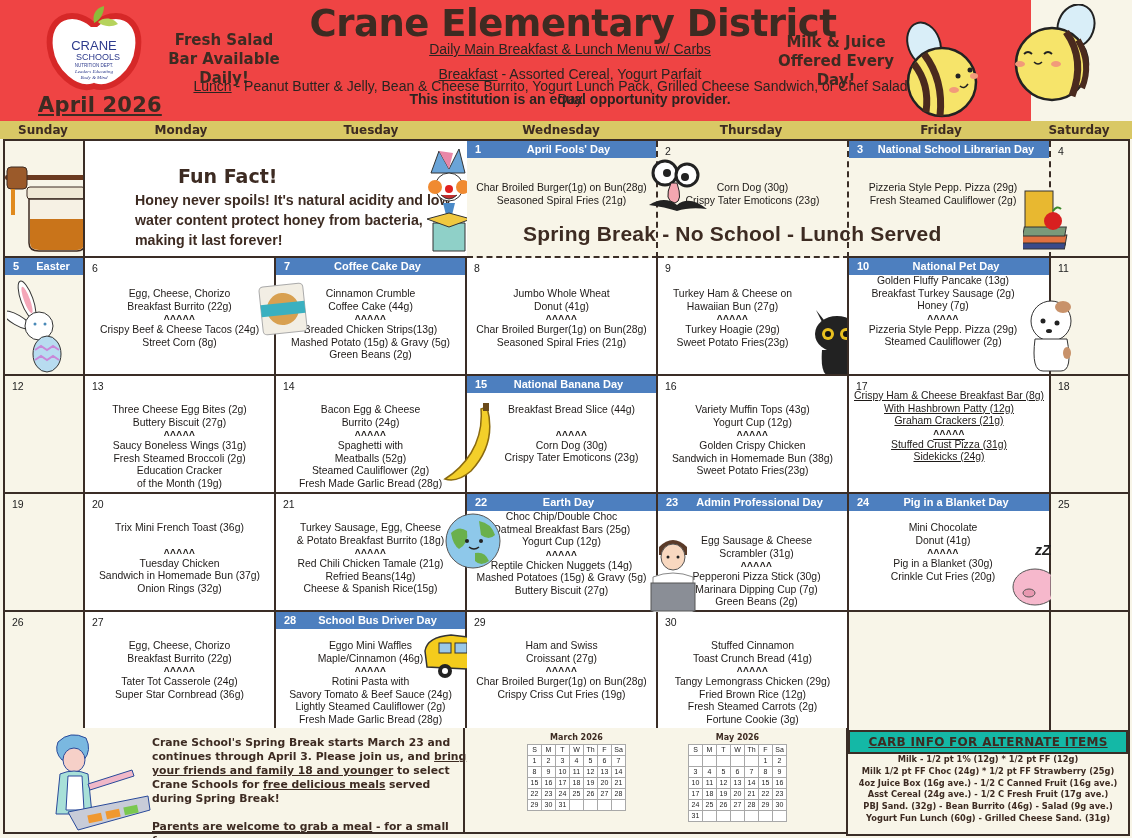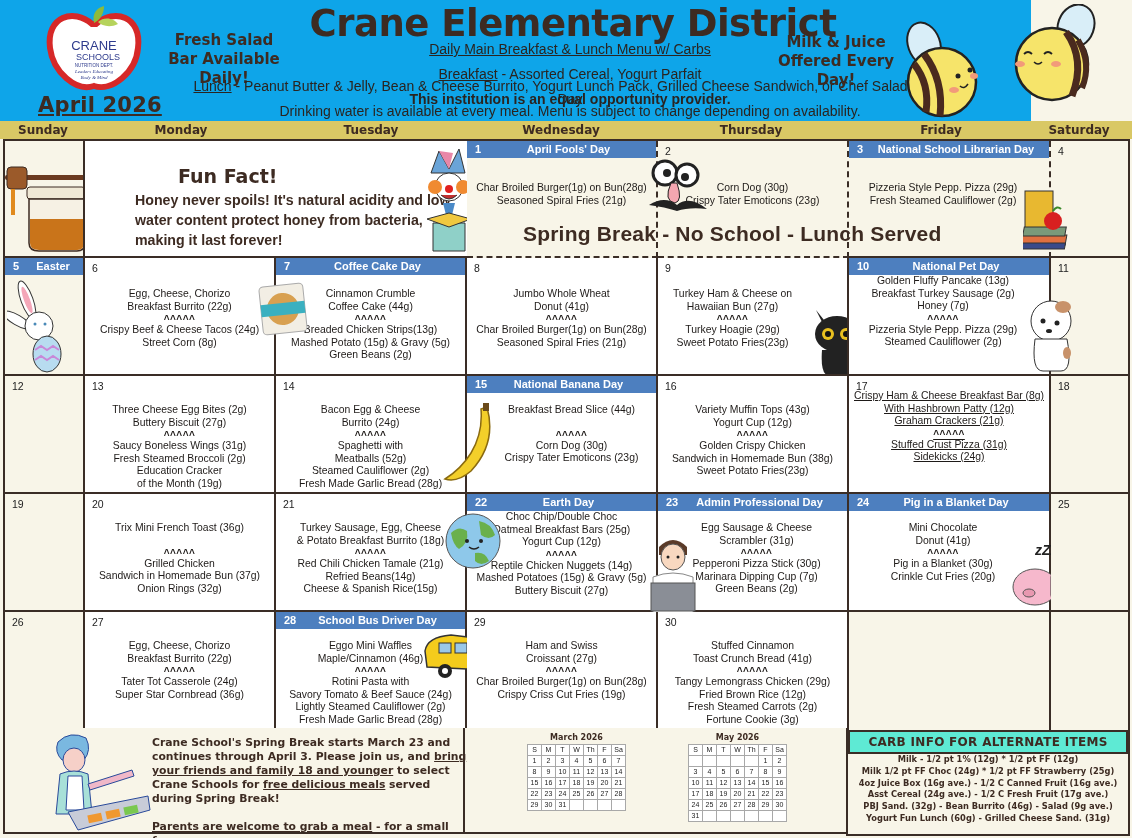--- a/index.html
+++ b/index.html
@@ -1,20 +1,20 @@
 <!DOCTYPE html>
 <html><head>
 <meta charset="utf-8">
 <style>
   * { box-sizing: border-box; margin: 0; padding: 0; }
   html, body { width: 1132px; height: 838px; overflow: hidden; background: #f8f5e8; }
   body { font-family: "Liberation Sans", sans-serif; color: #1e1a18; position: relative; }
 
   
-  .header { position: absolute; left: 0; top: 0; width: 1031px; height: 121px; background: #0ea5e9; }
+  .header { position: absolute; left: 0; top: 0; width: 1031px; height: 121px; background: #ef4444; }
   .logo { position: absolute; left: 44px; top: 6px; width: 100px; height: 88px; }
   .month-title { position: absolute; left: 38px; top: 93px; font: bold 21px "DejaVu Sans", sans-serif; color: #3d2b22; text-decoration: underline; letter-spacing: 0.2px; }
   .side-note { position: absolute; font: bold 15px "DejaVu Sans", sans-serif; color: #3d2b22; text-align: center; line-height: 19px; }
   .side-note.left { left: 165px; top: 31px; width: 118px; }
   .side-note.right { left: 775px; top: 33px; width: 122px; text-align: center; }
   .main-title { position: absolute; left: 0; width: 1132px; top: 2px; text-align: center; font: bold 37px "DejaVu Sans", sans-serif; color: #3d2b22; letter-spacing: -0.5px; padding-left: 14px; }
   .subline { position: absolute; left: 240px; width: 660px; text-align: center; font-size: 14px; color: #2a2420; line-height: 12.5px; }
   .subline.s1 { top: 43px; text-decoration: underline; }
   .subline.s2 { top: 56px; font-style: italic; }
   .subline.s3 { top: 68px; }
@@ -52,21 +52,21 @@
   .ff-title { position: absolute; left: 49px; top: 24px; font: bold 19px "DejaVu Sans", sans-serif; color: #3d2b22; margin-left: 44px; }
   .ff-body { position: absolute; left: 50px; top: 49px; width: 330px; font: bold 14.2px "Liberation Sans", sans-serif; color: #3d2b22; line-height: 20px; }
 
   
   .footer-text { position: absolute; left: 152px; top: 736px; width: 318px; font: bold 10.8px "DejaVu Sans", sans-serif; color: #3d2b22; line-height: 14px; }
   .mini-cal { position: absolute; }
   .mini-cal .mc-title { text-align: center; font: bold 8px "DejaVu Sans", sans-serif; color: #3d2b22; margin-bottom: 2px; }
   .mini-cal table { border-collapse: separate; border-spacing: 1px; background: #a8a8a8; }
   .mini-cal td { width: 13px; height: 10px; background: #fff; font-size: 7px; text-align: center; line-height: 10px; color: #222; }
   .carb-box { position: absolute; left: 848px; top: 730px; width: 280px; height: 104px; }
-  .carb-head { height: 24px; background: #5eead4; border: 2px solid #3a2d26; font: bold 12px "DejaVu Sans", sans-serif; color: #3d2b22; text-align: center; line-height: 20px; letter-spacing: 0.3px; }
+  .carb-head { height: 24px; background: #14b8a6; border: 2px solid #3a2d26; font: bold 12px "DejaVu Sans", sans-serif; color: #3d2b22; text-align: center; line-height: 20px; letter-spacing: 0.3px; text-decoration: underline; }
   .carb-lines { text-align: center; font: bold 8.3px "DejaVu Sans", sans-serif; color: #3d2b22; line-height: 11.8px; padding-top: 0; }
 
   svg { display: block; }
 </style>
 </head>
 <body>
 
 <div class="header">
   <div class="logo">
     <svg width="100" height="88" viewBox="0 0 100 88">
@@ -80,21 +80,20 @@
       <text x="50" y="73" text-anchor="middle" font-family="Liberation Serif, serif" font-style="italic" font-size="5" fill="#2d3a8c">Body &amp; Mind</text>
     </svg>
   </div>
   <div class="month-title">April 2026</div>
   <div class="side-note left">Fresh Salad Bar Available Daily!</div>
   <div class="main-title">Crane Elementary District</div>
   <div class="subline s1">Daily Main Breakfast &amp; Lunch Menu w/ Carbs</div>
   <div class="subline s3"><span class="u">Breakfast</span><span> - Assorted Cereal, Yogurt Parfait</span></div>
   <div class="subline s4" style="left:180px;width:780px;"><span class="u">Lunch</span><span> - Peanut Butter &amp; Jelly, Bean &amp; Cheese Burrito, Yogurt Lunch Pack, Grilled Cheese Sandwich, or Chef Salad of the Day</span></div>
   <div class="subline s5">This institution is an equal opportunity provider.</div>
-  <div class="subline s6">Drinking water is available at every meal. Menu is subject to change depending on availability.</div>
   <div class="side-note right">Milk &amp; Juice Offered Every Day!</div>
 
   <div class="bee" style="left:900px;top:14px;">
     <svg width="80" height="106" viewBox="0 0 80 106">
       <ellipse cx="24" cy="30" rx="16" ry="22" fill="#d9eef8" stroke="#222" stroke-width="2" transform="rotate(-20 24 30)"></ellipse>
       <ellipse cx="42" cy="68" rx="34" ry="34" fill="#f6e46a" stroke="#222" stroke-width="2.5"></ellipse>
       <path d="M14 50 Q30 70 26 98" stroke="#4a2a1e" stroke-width="7" fill="none"></path>
       <path d="M24 40 Q44 66 40 102" stroke="#4a2a1e" stroke-width="7" fill="none"></path>
       <circle cx="58" cy="62" r="2.5" fill="#222"></circle>
         <circle cx="70" cy="56" r="2.5" fill="#222"></circle>
@@ -384,21 +383,21 @@
 
   <div class="cell weekend" style="left:0;top:353px;width:80px;height:118px;">
     <div class="daynum">19</div>
   </div>
   <div class="cell" style="left:80px;top:353px;width:191px;height:118px;">
     <div class="daynum">20</div>
     <div class="menu" style="top:28px;">
       <div>Trix Mini French Toast (36g)</div>
       <div style="height:12px"></div>
       <span class="sep">^^^^^</span>
-      <div>Grilled Chicken</div>
+      <div>Tuesday Chicken</div>
       <div>Sandwich in Homemade Bun (37g)</div>
       <div>Onion Rings (32g)</div>
     </div>
   </div>
   <div class="cell" style="left:271px;top:353px;width:191px;height:118px;">
     <div class="daynum">21</div>
     <div class="menu" style="top:28px;">
       <div>Turkey Sausage, Egg, Cheese</div>
       <div>&amp; Potato Breakfast Burrito (18g)</div>
       <span class="sep">^^^^^</span>
@@ -429,21 +428,21 @@
     <path d="M30 40 Q40 38 44 48 Q36 54 30 48Z" fill="#6ab04c"></path>
     <circle cx="22" cy="28" r="2" fill="#222"></circle>
       <circle cx="36" cy="28" r="2" fill="#222"></circle>
     <path d="M24 34 Q29 38 34 34" stroke="#222" stroke-width="1.5" fill="none"></path>
   </svg>
   <div class="cell" style="left:653px;top:353px;width:191px;height:118px;">
     <div class="banner">
         <span class="bn">23</span>
         <span class="bt">Admin Professional Day</span>
       </div>
-    <div class="menu" style="top:28px;left:8px;">
+    <div class="menu" style="top:41px;left:8px;">
       <div>Egg Sausage &amp; Cheese</div>
       <div>Scrambler (31g)</div>
       <span class="sep">^^^^^</span>
       <div>Pepperoni Pizza Stick (30g)</div>
       <div>Marinara Dipping Cup (7g)</div>
       <div>Green Beans (2g)</div>
     </div>
   </div>
   <svg style="position:absolute;left:640px;top:392px" width="56" height="80" viewBox="0 0 56 80">
     <path d="M14 14 Q28 0 42 14 L42 22 L14 22Z" fill="#5a3a28"></path>

